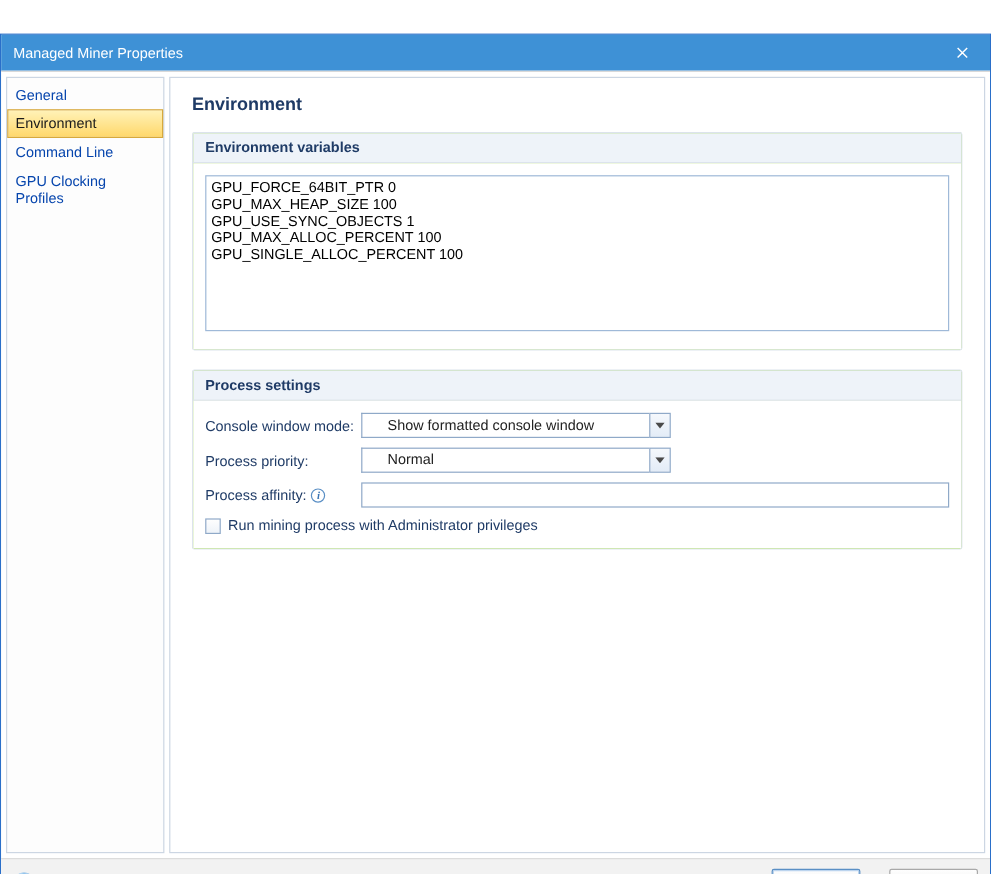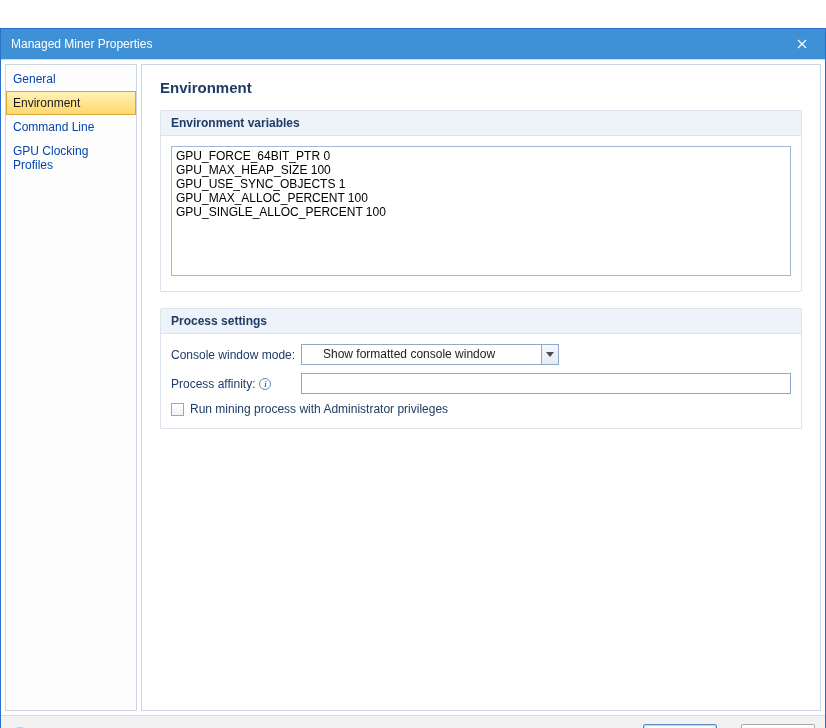--- a/index.html
+++ b/index.html
@@ -88,20 +88,33 @@
                   <div class="select-display">Show formatted console window</div>
                   <div class="select-btn">
                     <svg viewBox="0 0 8 6">
                         <path d="M0 0 L8 0 L4 5 Z" fill="#4a4a4a"></path>
                       </svg>
                   </div>
                 </div>
               </div>
             </div>
 
+            <div class="form-row">
+              <div class="form-label">Process priority:</div>
+              <div class="form-control">
+                <div class="select-wrap">
+                  <div class="select-display">Normal</div>
+                  <div class="select-btn">
+                    <svg viewBox="0 0 8 6">
+                        <path d="M0 0 L8 0 L4 5 Z" fill="#4a4a4a"></path>
+                      </svg>
+                  </div>
+                </div>
+              </div>
+            </div>
 
             <div class="form-row">
               <div class="form-label">
                 <span>Process affinity:</span>
                 <span class="info-icon">i</span>
               </div>
               <div class="form-control-wide">
                 <input type="text" class="text-input" value="" style="">
               </div>
             </div>

